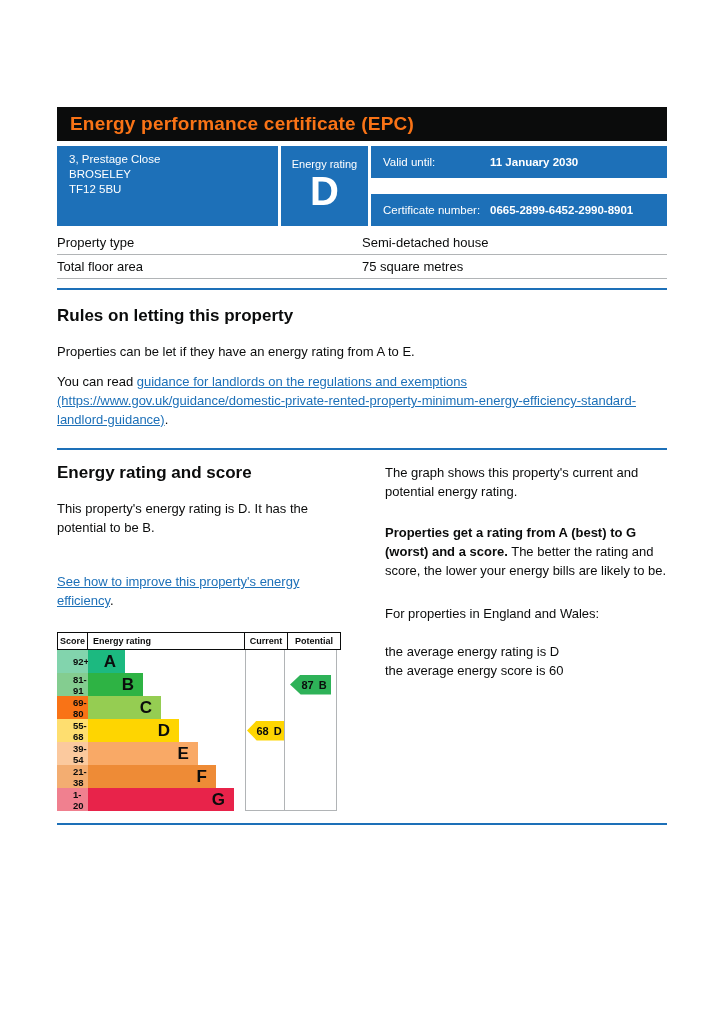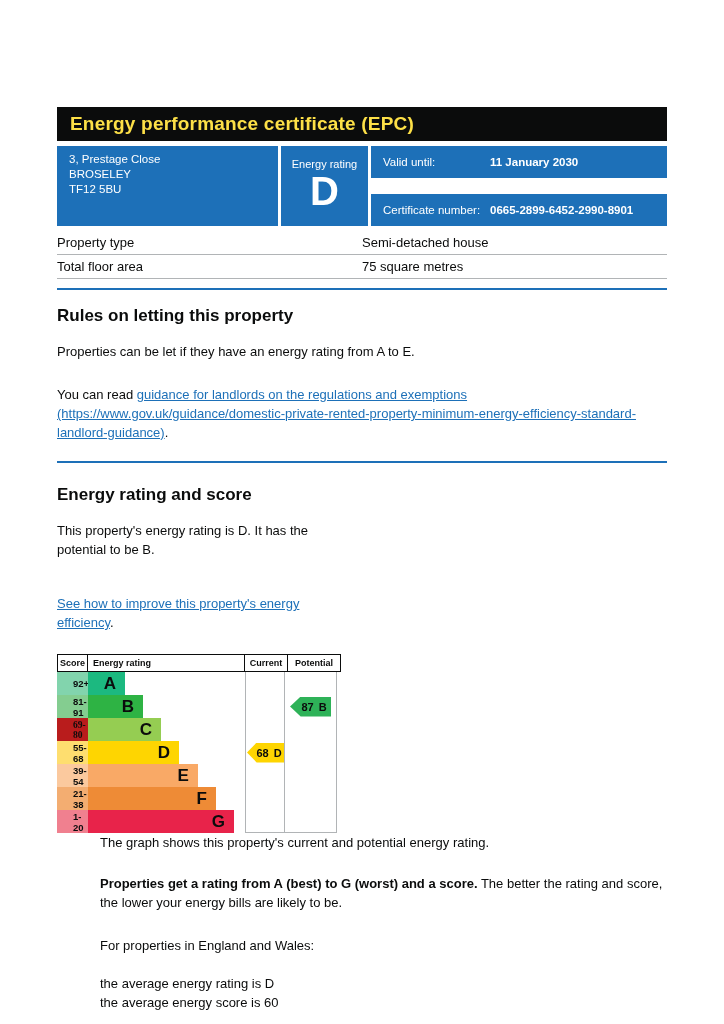--- a/index.html
+++ b/index.html
@@ -1,21 +1,21 @@
 <!DOCTYPE html>
 <html><head>
 <meta charset="utf-8">
 <style>
   html,body{margin:0;padding:0;background:#fff;}
   body{font-family:"Liberation Sans",sans-serif;color:#0b0c0c;}
   .page{position:relative;width:724px;height:1024px;background:#fff;overflow:hidden;box-sizing:border-box;padding-top:107px;}
   .content{margin:0 57px;width:610px;}
 
   
-  .title-bar{height:34px;background:#0b0c0c;color:#fde047;display:flex;align-items:center;padding-left:13px;box-sizing:border-box;}
+  .title-bar{height:34px;background:#0b0c0c;color:#f97316;display:flex;align-items:center;padding-left:13px;box-sizing:border-box;}
   .title-bar h1{font-size:19px;font-weight:bold;margin:0;letter-spacing:0.2px;}
 
   
   .summary{display:flex;gap:3px;margin-top:5px;height:80px;}
   .blue{background:#1d70b8;color:#fff;}
   .addr-block{width:221px;box-sizing:border-box;padding:6px 12px;font-size:11.5px;line-height:15px;}
   .rating-block{width:87px;box-sizing:border-box;display:flex;flex-direction:column;align-items:center;padding-top:12px;}
   .rating-block .rb-label{font-size:11px;}
   .rating-block .rb-letter{font-size:40px;font-weight:bold;line-height:1;margin-top:1px;}
   .meta-block{flex:1;display:flex;flex-direction:column;gap:16px;}
@@ -33,24 +33,24 @@
   .divider.d1{margin-top:9px;}
   .divider.d2{margin-top:19px;}
   .divider.d3{margin-top:12px;}
 
   h2{font-size:17px;font-weight:bold;margin:0;}
   p{margin:0;font-size:13px;line-height:19px;}
   a{color:#1d70b8;}
 
   .rules-heading{margin-top:16px;}
   .rules-p1{margin-top:16px;}
-  .rules-p2{margin-top:24px;}
-
-  
-  .columns{display:flex;margin-top:22px;flex-direction:column;}
+  .rules-p2{margin-top:11px;}
+
+  
+  .columns{display:flex;margin-top:13px;}
   .col-left{width:285px;}
   .col-right{margin-left:43px;flex:1;}
   .left-p1{margin-top:16px;}
   .left-link-p{margin-top:35px;}
   .right-p2{margin-top:22px;}
   .right-p3{margin-top:24px;}
   .right-p4{margin-top:19px;}
 
   
   .epc-chart{width:284px;margin-top:22px;}
@@ -151,21 +151,21 @@
                 </div>
                 <div class="epc-cell"></div>
                 <div class="epc-cell pot">
                   <div class="epc-arrow pot-a" style="background: rgb(46, 178, 88);">
                     <span>87</span>
                     <span>B</span>
                   </div>
                 </div>
               </div>
               <div class="epc-row">
-                <div class="epc-score" style="background: #b91c1c; font-family: Liberation Serif, serif;">69-80</div>
+                <div class="epc-score" style="background: #f97316;">69-80</div>
                 <div class="epc-rating-cell">
                   <div class="epc-bar" style="width: 46.5%; background: rgb(149, 205, 82);">C</div>
                 </div>
                 <div class="epc-cell"></div>
                 <div class="epc-cell pot"></div>
               </div>
               <div class="epc-row">
                 <div class="epc-score" style="background: rgb(254, 222, 111);">55-68</div>
                 <div class="epc-rating-cell">
                   <div class="epc-bar" style="width: 58%; background: rgb(254, 213, 1);">D</div>

